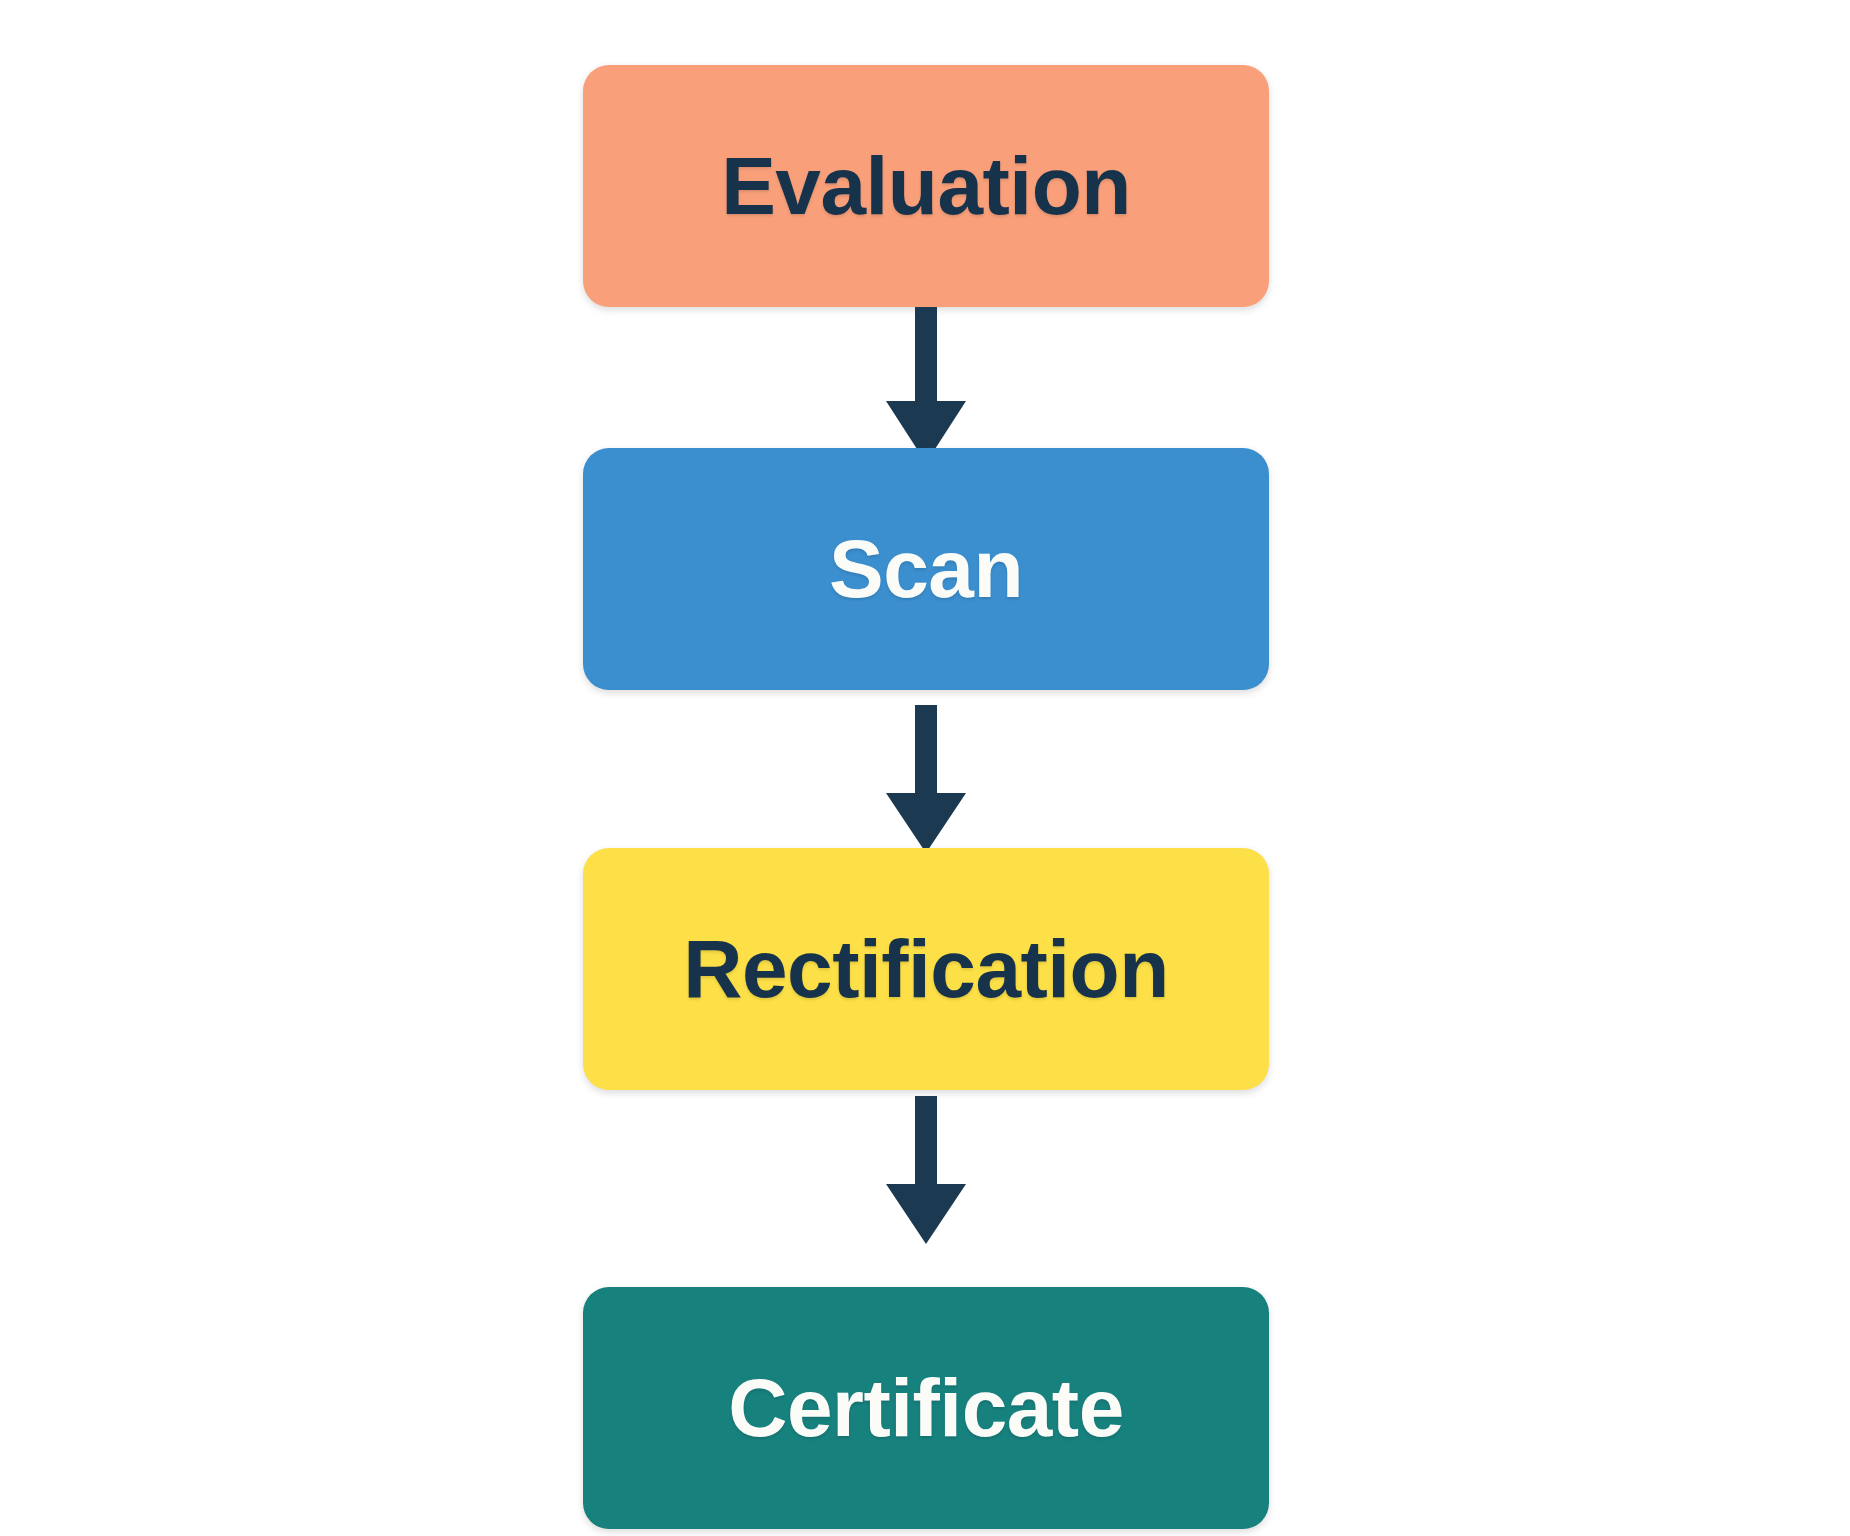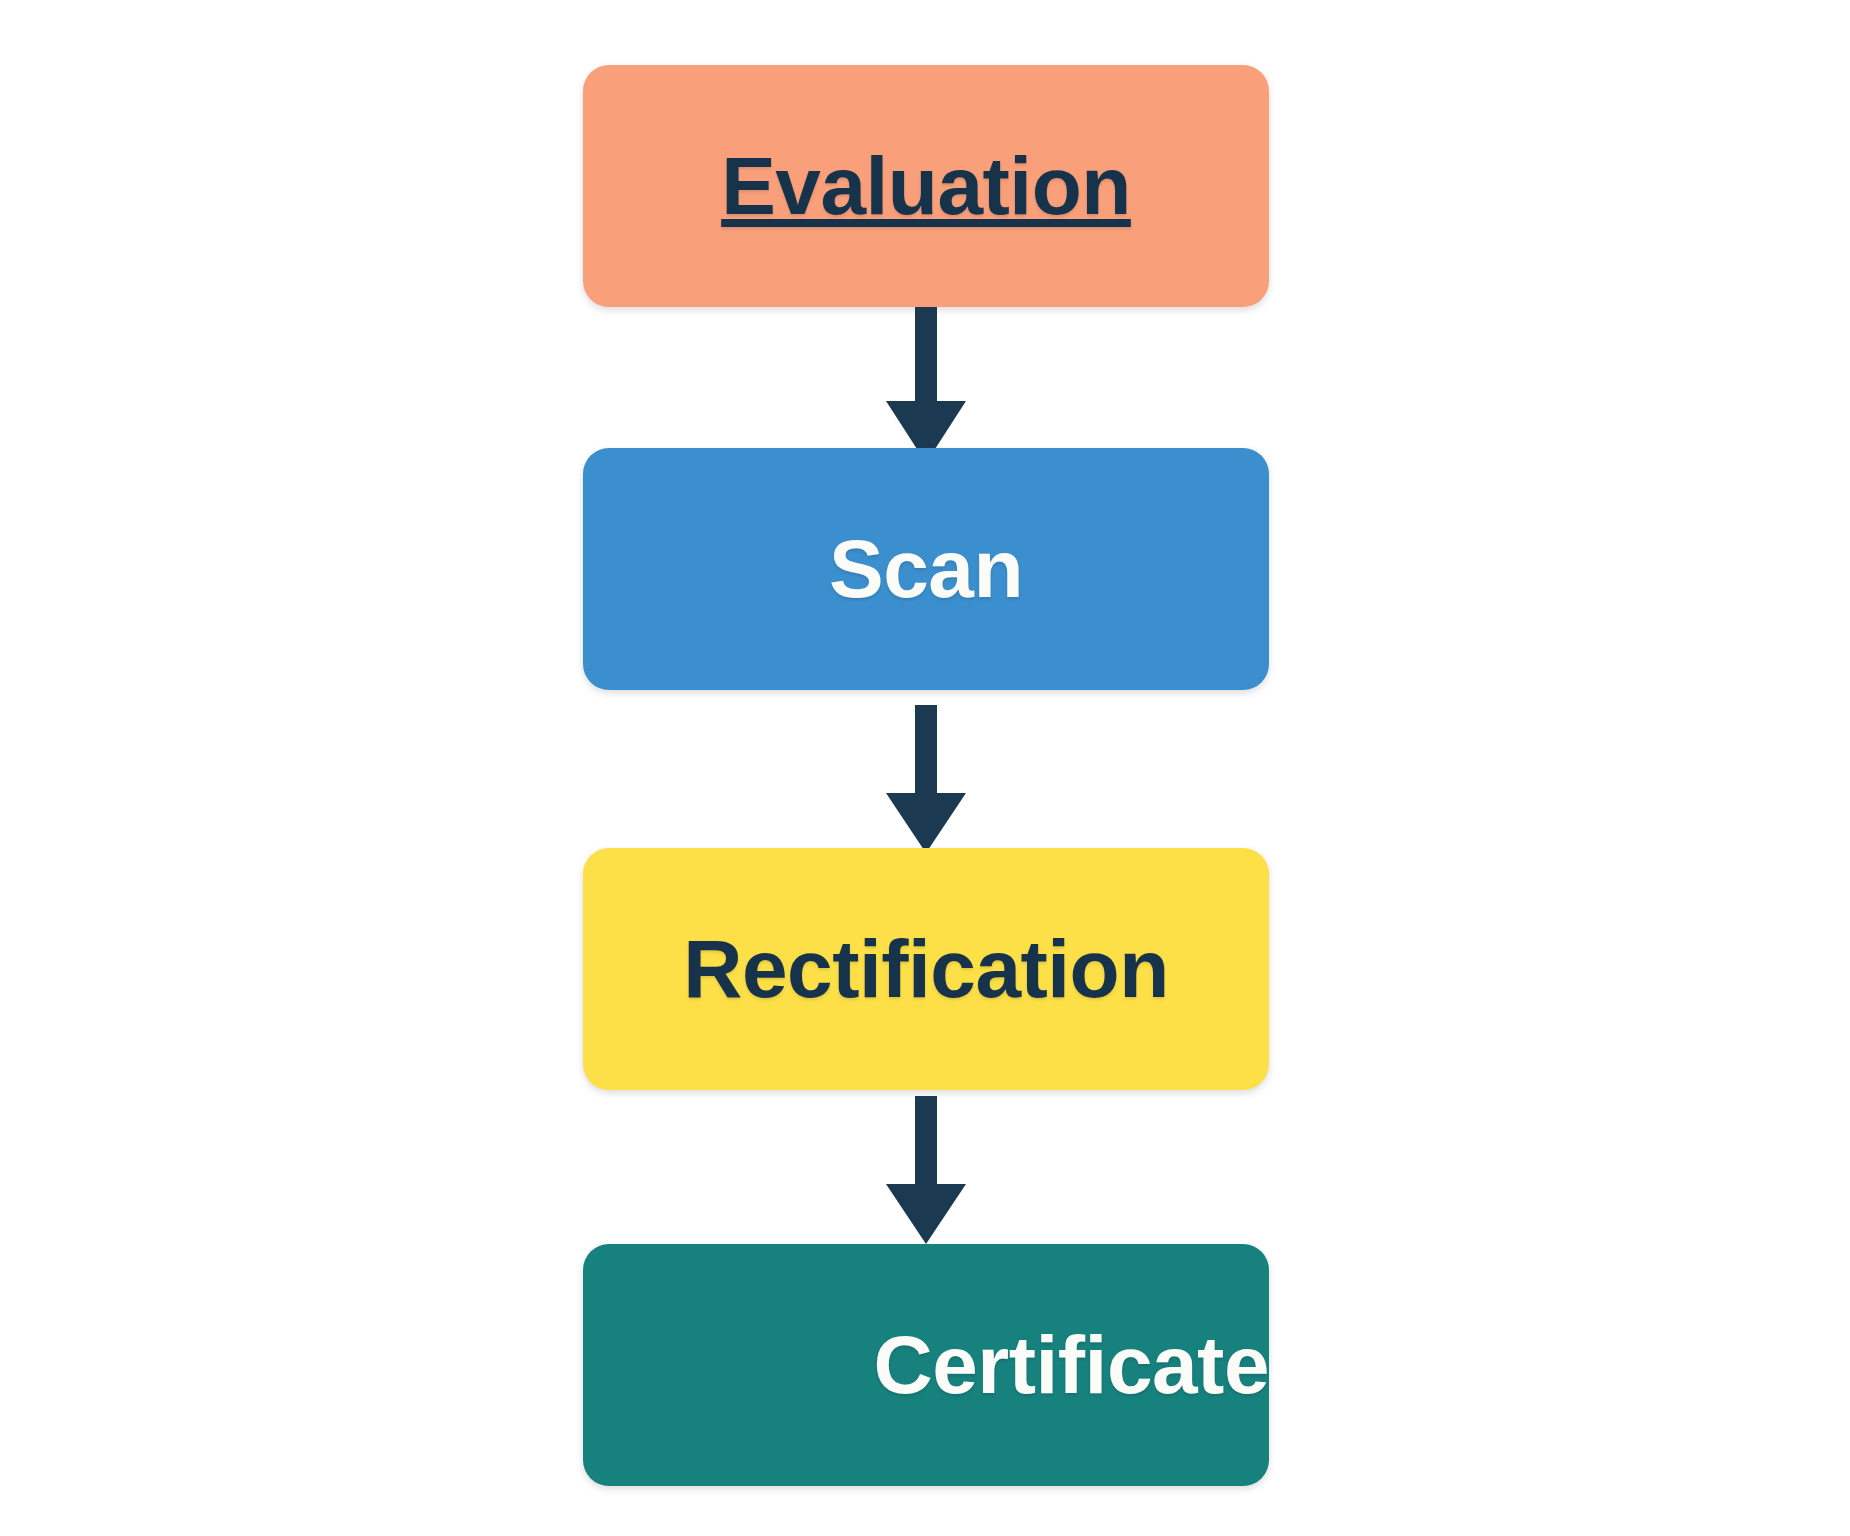--- a/index.html
+++ b/index.html
@@ -48,23 +48,23 @@
     font-weight: bold;
     line-height: 1;
     letter-spacing: -0.5px;
     white-space: nowrap;
     text-shadow: 0 2px 3px rgba(0, 0, 0, 0.12);
   }
 
   #node-0 { top: 65px;   background: #f9a07b; }
   #node-1 { top: 448px;  background: #3b8fce; }
   #node-2 { top: 848px;  background: #fde047; text-align: right; }
-  #node-3 { top: 1244px; background: #17817e; justify-content: flex-end; }
+  #node-3 { top: 1287px; background: #17817e; }
 
-  #node-0 .node-label { color: #16334b; text-decoration: underline; }
+  #node-0 .node-label { color: #16334b; }
   #node-1 .node-label { color: #fbfbf8; }
   #node-2 .node-label { color: #16334b; }
   #node-3 .node-label { color: #fbfbf8; }
 
   .connector {
     position: absolute;
     left: 303px;
     width: 80px;
     overflow: visible;
   }

